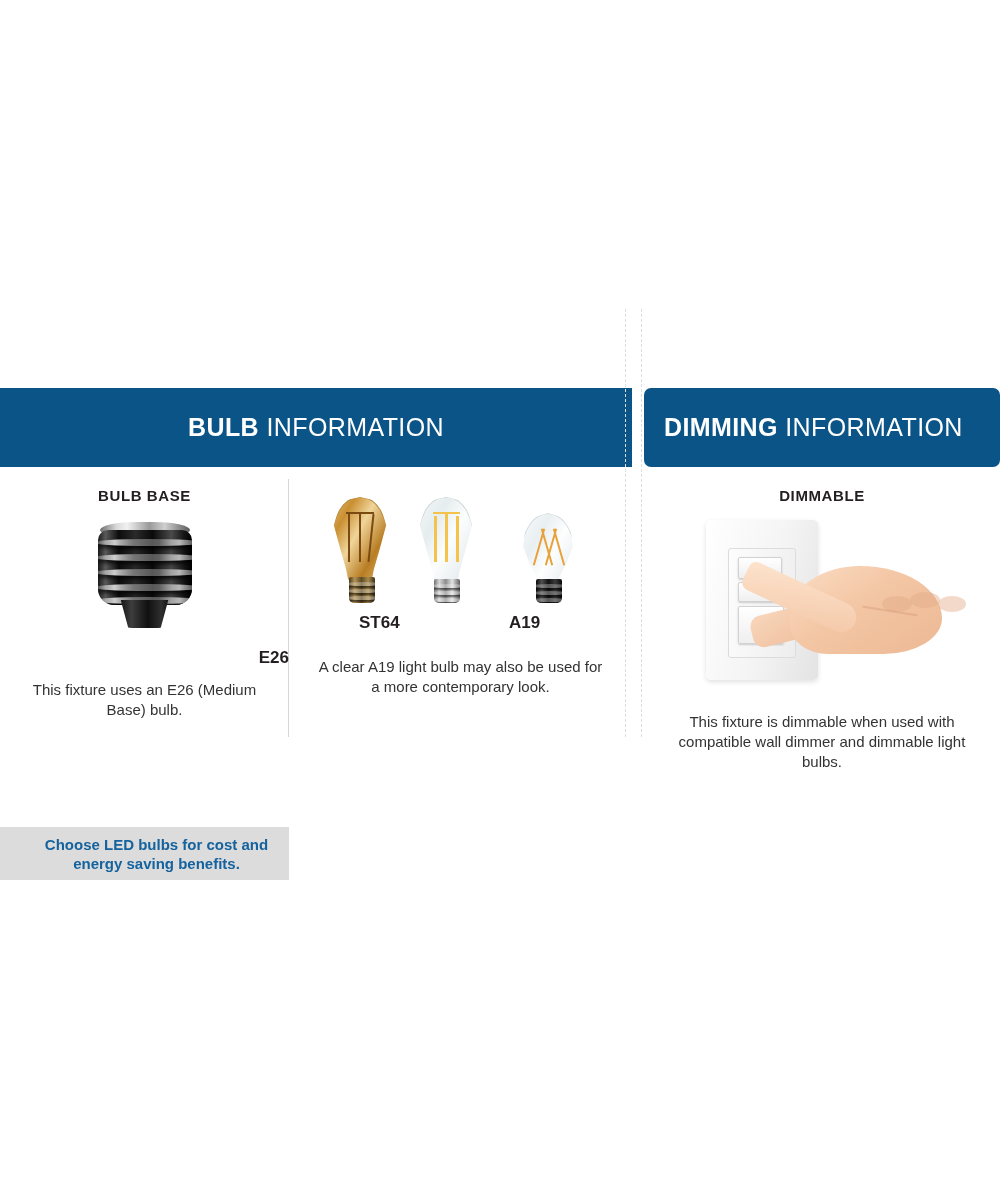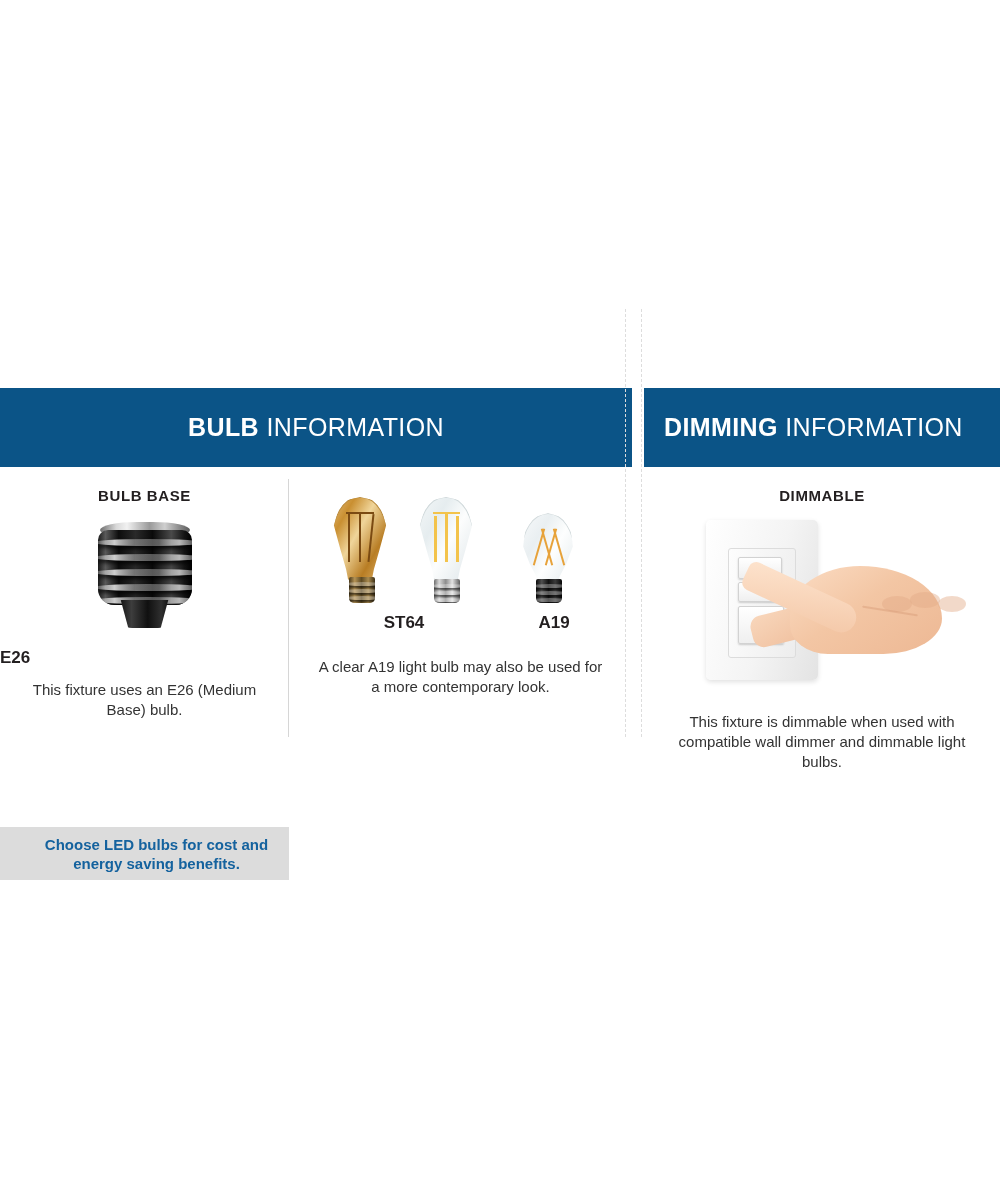--- a/index.html
+++ b/index.html
@@ -25,21 +25,21 @@
 
   
   .bar{
     height:79px;
     background:#0b5487;
     display:flex;
     align-items:center;
     justify-content:center;
     box-sizing:border-box;
   }
-  .bar.right-bar{justify-content:flex-start;padding-left:20px;}
+  .bar.right-bar{justify-content:flex-start;padding-left:20px;border-radius:7px;}
   .bar-title{
     font-size:25px;
     letter-spacing:.4px;
     color:#ffffff;
     font-weight:300;
     white-space:nowrap;
   }
   .bar-title .strong{font-weight:700;}
 
   
@@ -80,21 +80,21 @@
     margin:0;
     text-align:center;
     font-size:15px;
     line-height:20px;
     color:#333333;
     font-weight:400;
   }
 
   .cap{
     margin:0;
-    text-align:left;
+    text-align:right;
     font-size:17px;
     font-weight:700;
     color:#231f20;
   }
 
   
   .stage-base{height:120px;position:relative;margin-top:18px;}
   .e26{
     position:absolute;left:50%;top:0;transform:translateX(-50%);
     width:102px;height:106px;
@@ -175,21 +175,21 @@
     background:linear-gradient(90deg,#4a3a1c,#b49254 22%,#5e4a23 48%,#a98a4e 74%,#3c2f16);
   }
   .socket .rib{
     position:absolute;left:-4px;width:36px;height:4px;
     background:rgba(255,255,255,.3);
     box-shadow:0 2px 2px rgba(0,0,0,.55);
     border-radius:50%;
   }
 
   .labels{position:relative;height:26px;margin-top:10px;}
-  .lbl{position:absolute;font-size:17px;font-weight:700;text-align:center;width:90px;}
+  .lbl{position:absolute;font-size:17px;font-weight:700;width:90px;}
 
   
   .callout{
     position:absolute;
     left:0;top:360px;
     width:289px;height:53px;
     background:#dcdcdc;
     display:flex;align-items:center;justify-content:center;
   }
   .callout p{

